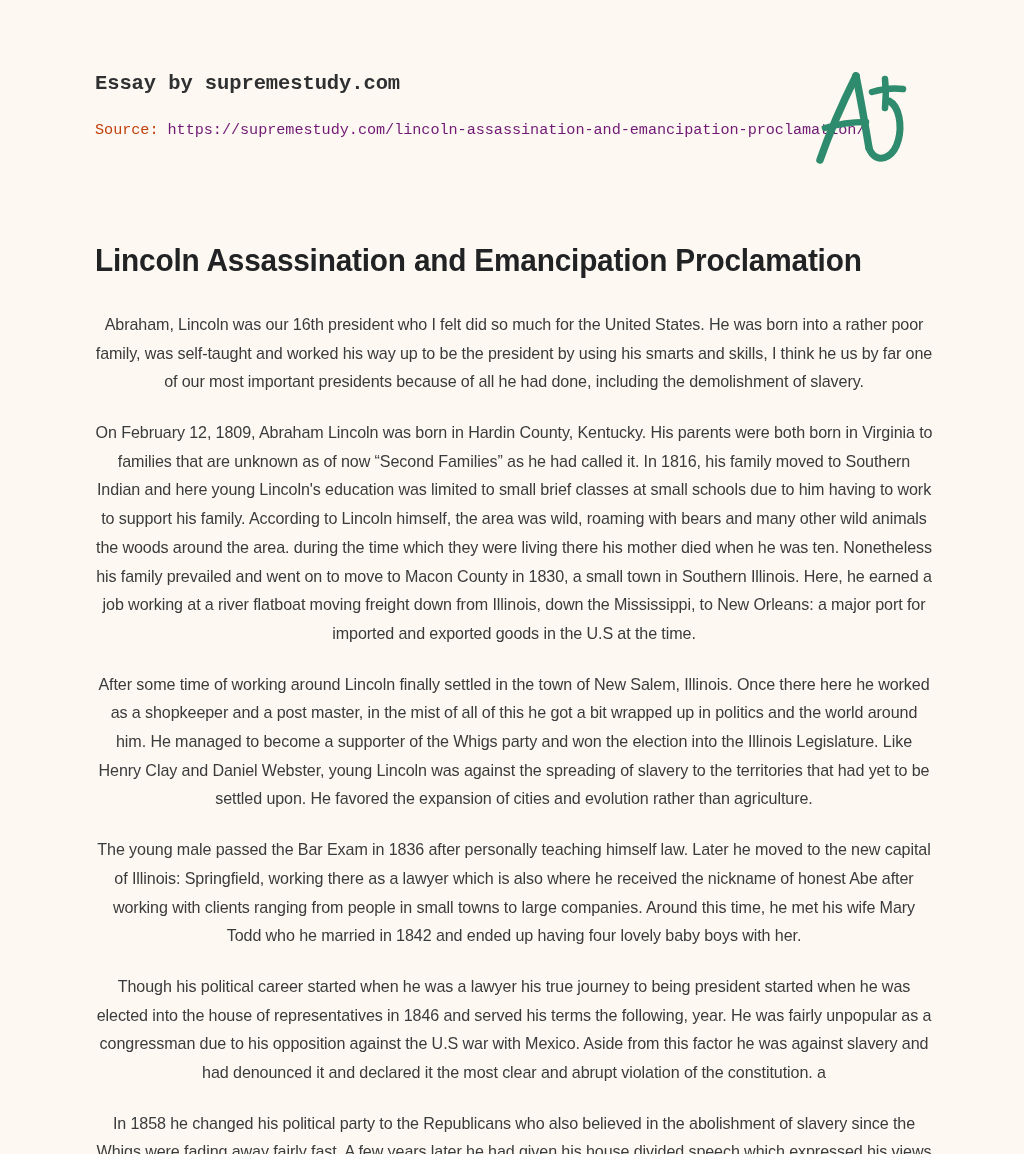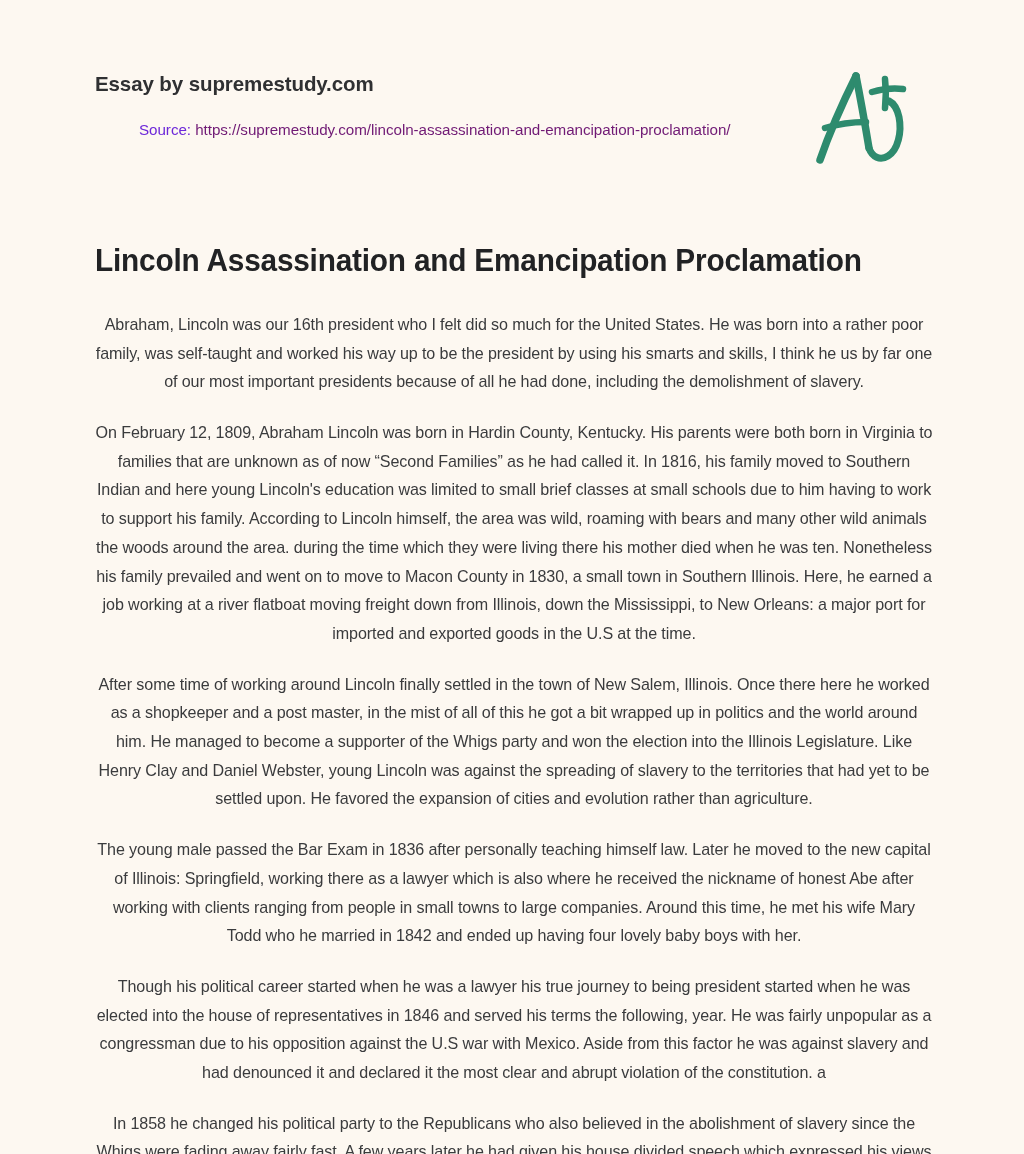--- a/index.html
+++ b/index.html
@@ -22,20 +22,21 @@
     box-sizing: border-box;
   }
 
   
   .header {
     position: absolute;
     left: 0;
     top: 0;
     width: 1024px;
     height: 200px;
+    font-family: Liberation Mono, monospace;
   }
 
   .byline {
     position: absolute;
     left: 95px;
     top: 72px;
     font-size: 20.5px;
     font-weight: bold;
     color: #2f3032;
     letter-spacing: -0.1px;
@@ -45,22 +46,21 @@
   .source-line {
     position: absolute;
     left: 95px;
     top: 121px;
     font-size: 15.2px;
     white-space: nowrap;
     letter-spacing: -0.05px;
   }
 
   .source-label {
-    color: #6d28d9;
-    margin-left: 44px;
+    color: #c2410c;
   }
 
   .source-url {
     color: #701a75;
     text-decoration: none;
   }
 
   
   .logo {
     position: absolute;

